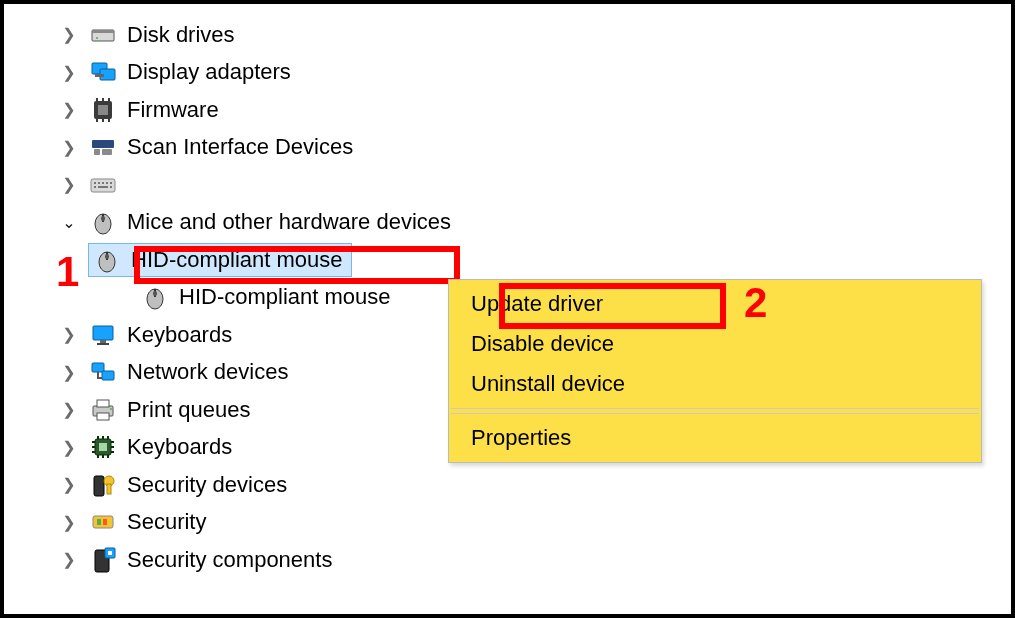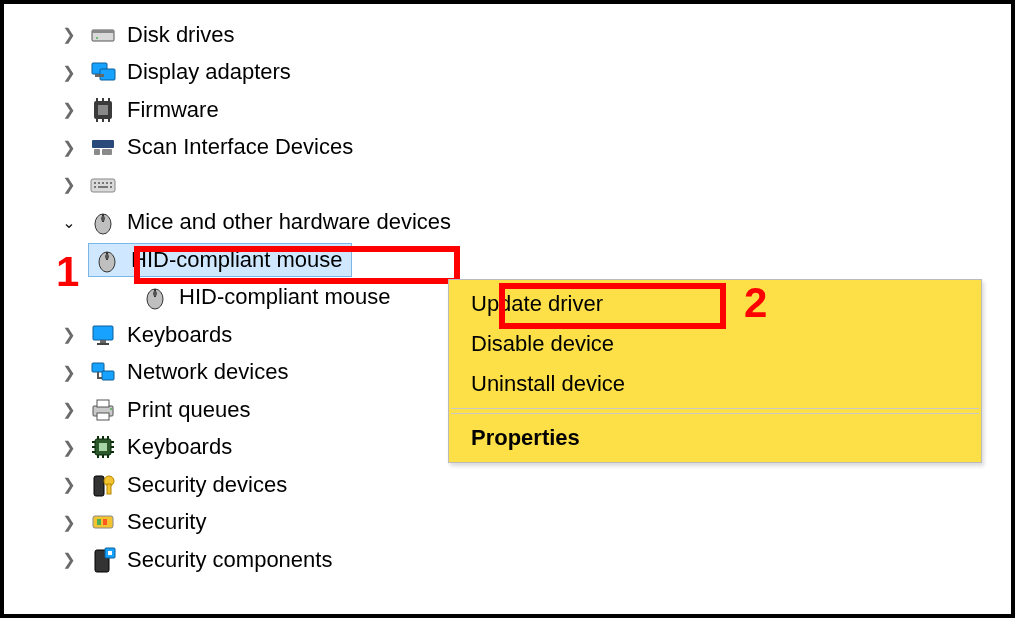--- a/index.html
+++ b/index.html
@@ -84,21 +84,21 @@
     background: #fde047;
     border: 1px solid #bbb;
     box-shadow: 2px 3px 4px rgba(0,0,0,0.15);
     padding: 4px 0;
   }
   .context-item {
     padding: 7px 22px;
     font-size: 22px;
     color: #000;
   }
-  .context-item.bold { font-weight: bold; }
+  .context-item.bold { font-weight: normal; }
   .context-sep {
     height: 1px;
     background: #c9c9c9;
     margin: 4px 2px;
   }
   .highlight2 {
     position: absolute;
     left: 495px;
     top: 279px;
     width: 227px;

